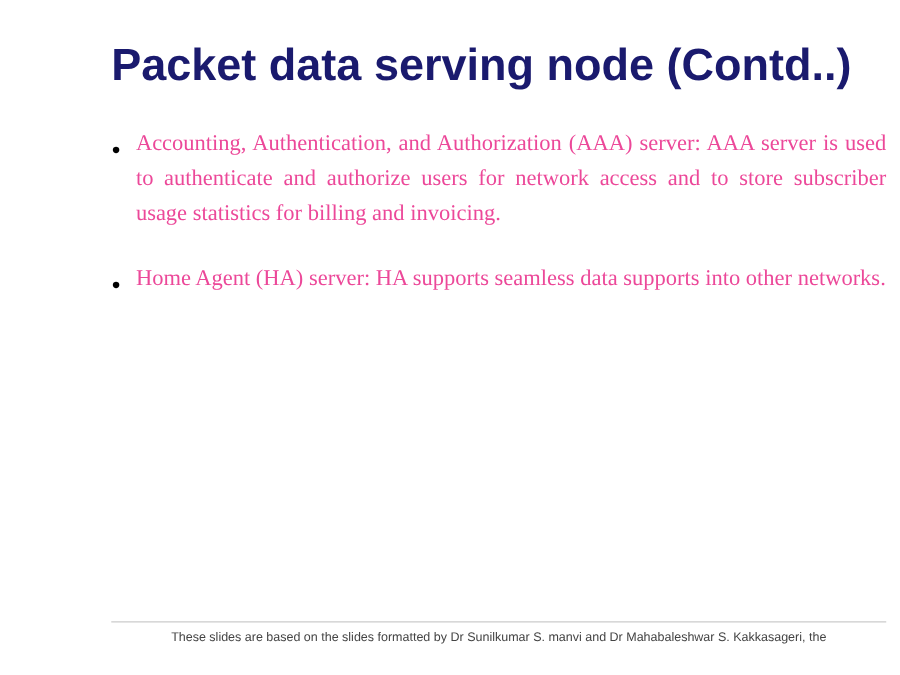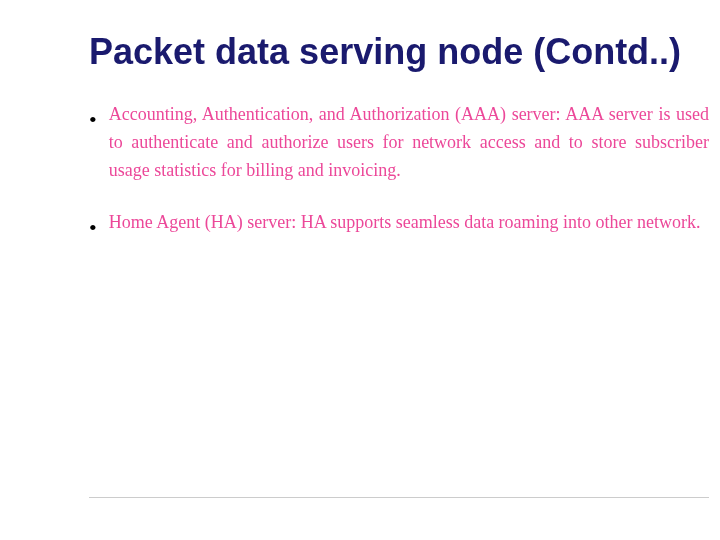--- a/index.html
+++ b/index.html
@@ -89,22 +89,22 @@
 
   <div class="content">
 
     <div class="bullet-item">
       <span class="bullet-dot">•</span>
       <span class="bullet-text">Accounting,  Authentication,  and  Authorization (AAA) server: AAA server is used to authenticate and authorize  users  for  network  access  and  to store  subscriber  usage  statistics  for  billing  and invoicing.</span>
     </div>
 
     <div class="bullet-item">
       <span class="bullet-dot">•</span>
-      <span class="bullet-text">Home Agent (HA) server: HA supports seamless data roaming into other network.</span>
+      <span class="bullet-text">Home Agent (HA) server: HA supports seamless data supports into other networks.</span>
     </div>
 
   </div>
 
   <div class="footer">
     <div class="footer-line"></div>
-    <br>
+    <span>These slides are based on the slides formatted by Dr Sunilkumar S. manvi and Dr Mahabaleshwar S. Kakkasageri, the</span><br>
   </div>
 </div>
 
 </body></html>

